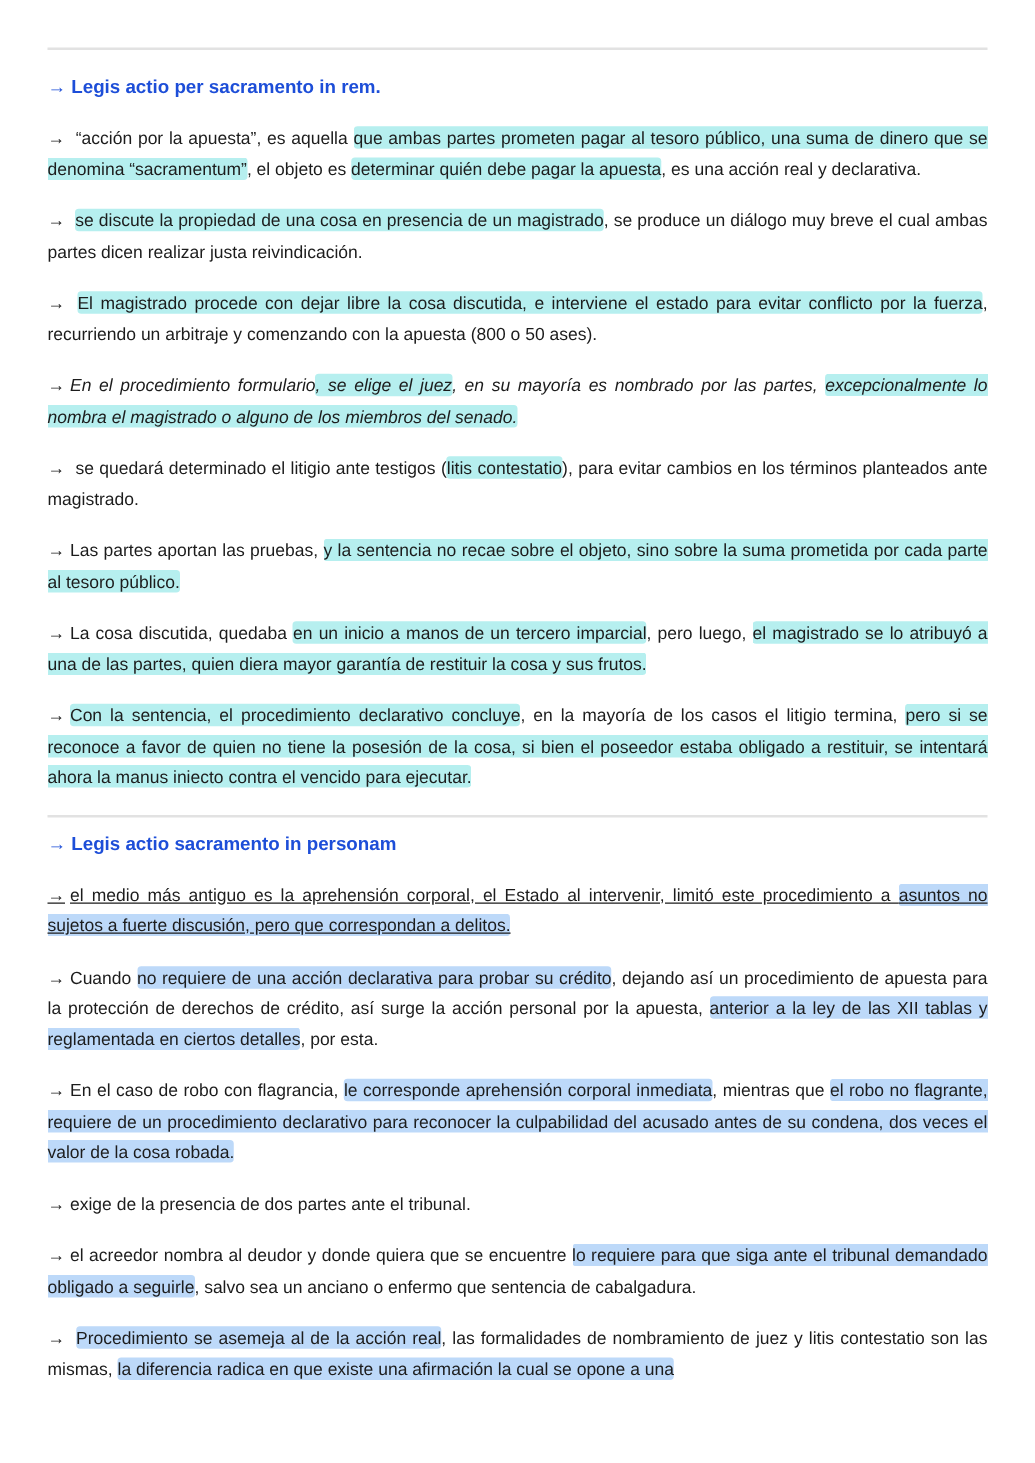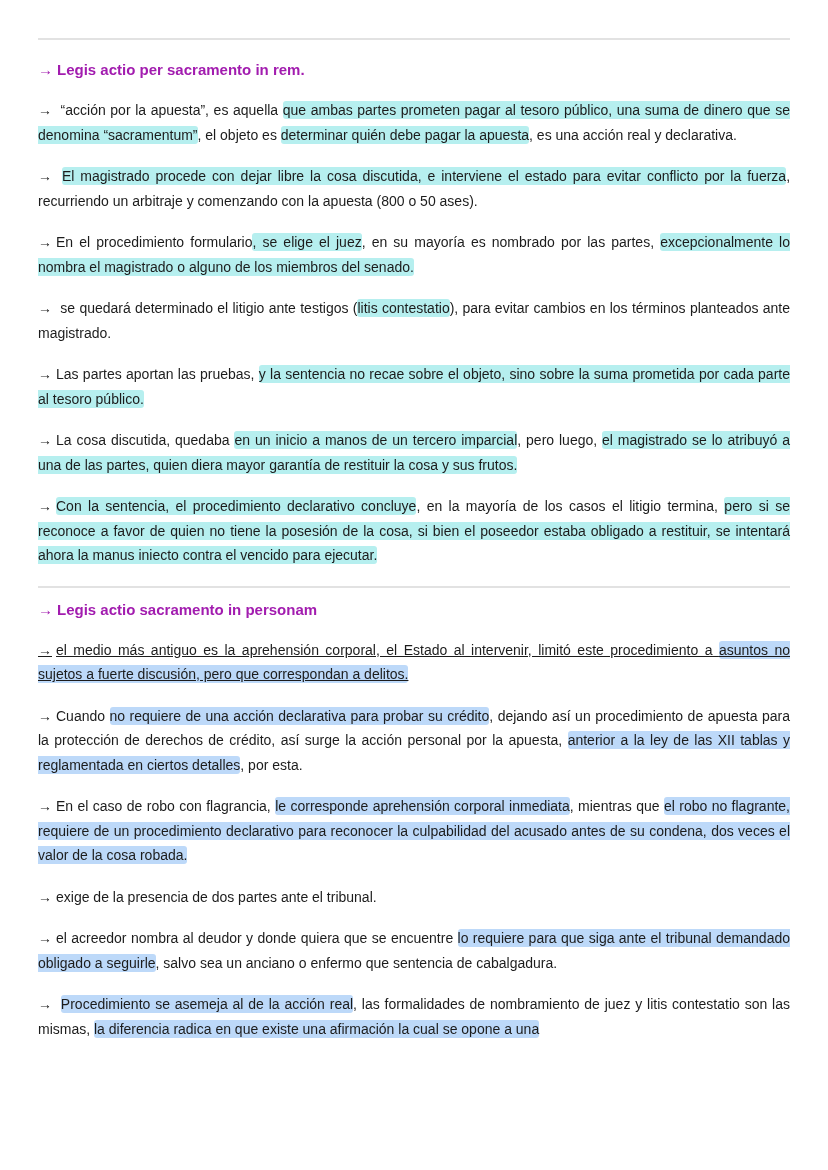--- a/index.html
+++ b/index.html
@@ -1,38 +1,39 @@
 <!DOCTYPE html>
 <html><head>
 <meta charset="utf-8">
 <style>
   html, body { margin: 0; padding: 0; background: #ffffff; }
   body { width: 828px; height: 1170px; overflow: hidden; position: relative;
          font-family: "Liberation Sans", "DejaVu Sans", sans-serif; color: #1c1c1c; }
   .page { position: absolute; left: 38px; top: 0; width: 752px; }
   .divider { height: 2px; background: #e2e2e2; border: 0; margin: 0; }
-  .heading { font-weight: bold; font-size: 15px; line-height: 20px; color: #a21caf; }
+  .heading { font-weight: bold; font-size: 15px; line-height: 20px; color: #1d4ed8; }
   p.para { margin: 0; font-size: 14px; line-height: 24.5px; text-align: justify; }
   .hl-cyan { background: #b6efef; border-radius: 3px; padding: 1px 0; }
   .hl-blue { background: #bdd9f9; border-radius: 3px; padding: 1px 0; }
   .arrow { margin-right: 4px; }
 </style>
 </head>
 <body>
 
 <div class="page">
   <hr class="divider" style="margin-top:38px;">
   <div id="sec0" style="margin-top:20px;">
     <div class="heading">
       <span class="arrow">→</span><span>Legis actio per sacramento in rem.</span>
     </div>
     <div class="paras">
         <p class="para" style="margin-top: 18px;"><span class="arrow">→</span><span> “acción por la apuesta”, es aquella </span><span class="hl-cyan">que ambas partes prometen pagar al tesoro público, una suma de dinero que se denomina “sacramentum”</span><span>, el objeto es </span><span class="hl-cyan">determinar quién debe pagar la apuesta</span><span>, es una acción real y declarativa.</span></p>
+        <p class="para" style="margin-top: 17px;"><span class="arrow">→</span><span> </span><span class="hl-cyan">se discute la propiedad de una cosa en presencia de un magistrado</span><span>, se produce un diálogo muy breve el cual ambas partes dicen realizar justa reivindicación.</span></p>
         <p class="para" style="margin-top: 17px;"><span class="arrow">→</span><span> </span><span class="hl-cyan">El magistrado procede con dejar libre la cosa discutida, e interviene el estado para evitar conflicto por la fuerza</span><span>, recurriendo un arbitraje y comenzando con la apuesta (800 o 50 ases).</span></p>
-        <p class="para" style="margin-top: 17px;"><span class="arrow">→</span><span>En el procedimiento formulario</span><span class="hl-cyan">, se elige el juez</span><span>, en su mayoría es nombrado por las partes, </span><span class="hl-cyan">excepcionalmente lo nombra el magistrado o alguno de los miembros del senado.</span></p>
+        <p class="para" style="margin-top: 17px; font-style: italic;"><span class="arrow">→</span><span>En el procedimiento formulario</span><span class="hl-cyan">, se elige el juez</span><span>, en su mayoría es nombrado por las partes, </span><span class="hl-cyan">excepcionalmente lo nombra el magistrado o alguno de los miembros del senado.</span></p>
         <p class="para" style="margin-top: 17px;"><span class="arrow">→</span><span> se quedará determinado el litigio ante testigos (</span><span class="hl-cyan">litis contestatio</span><span>), para evitar cambios en los términos planteados ante magistrado.</span></p>
         <p class="para" style="margin-top: 17px;"><span class="arrow">→</span><span>Las partes aportan las pruebas, </span><span class="hl-cyan">y la sentencia no recae sobre el objeto, sino sobre la suma prometida por cada parte al tesoro público.</span></p>
         <p class="para" style="margin-top: 17px;"><span class="arrow">→</span><span>La cosa discutida, quedaba </span><span class="hl-cyan">en un inicio a manos de un tercero imparcial</span><span>, pero luego, </span><span class="hl-cyan">el magistrado se lo atribuyó a una de las partes, quien diera mayor garantía de restituir la cosa y sus frutos.</span></p>
         <p class="para" style="margin-top: 17px;"><span class="arrow">→</span><span class="hl-cyan">Con la sentencia, el procedimiento declarativo concluye</span><span>, en la mayoría de los casos el litigio termina, </span><span class="hl-cyan">pero si se reconoce a favor de quien no tiene la posesión de la cosa, si bien el poseedor estaba obligado a restituir, se intentará ahora la manus iniecto contra el vencido para ejecutar.</span></p>
       </div>
   </div>
   <hr class="divider" style="margin-top:18px;">
   <div id="sec1" style="margin-top:12px;">
     <div class="heading">
       <span class="arrow">→</span><span>Legis actio sacramento in personam</span>

